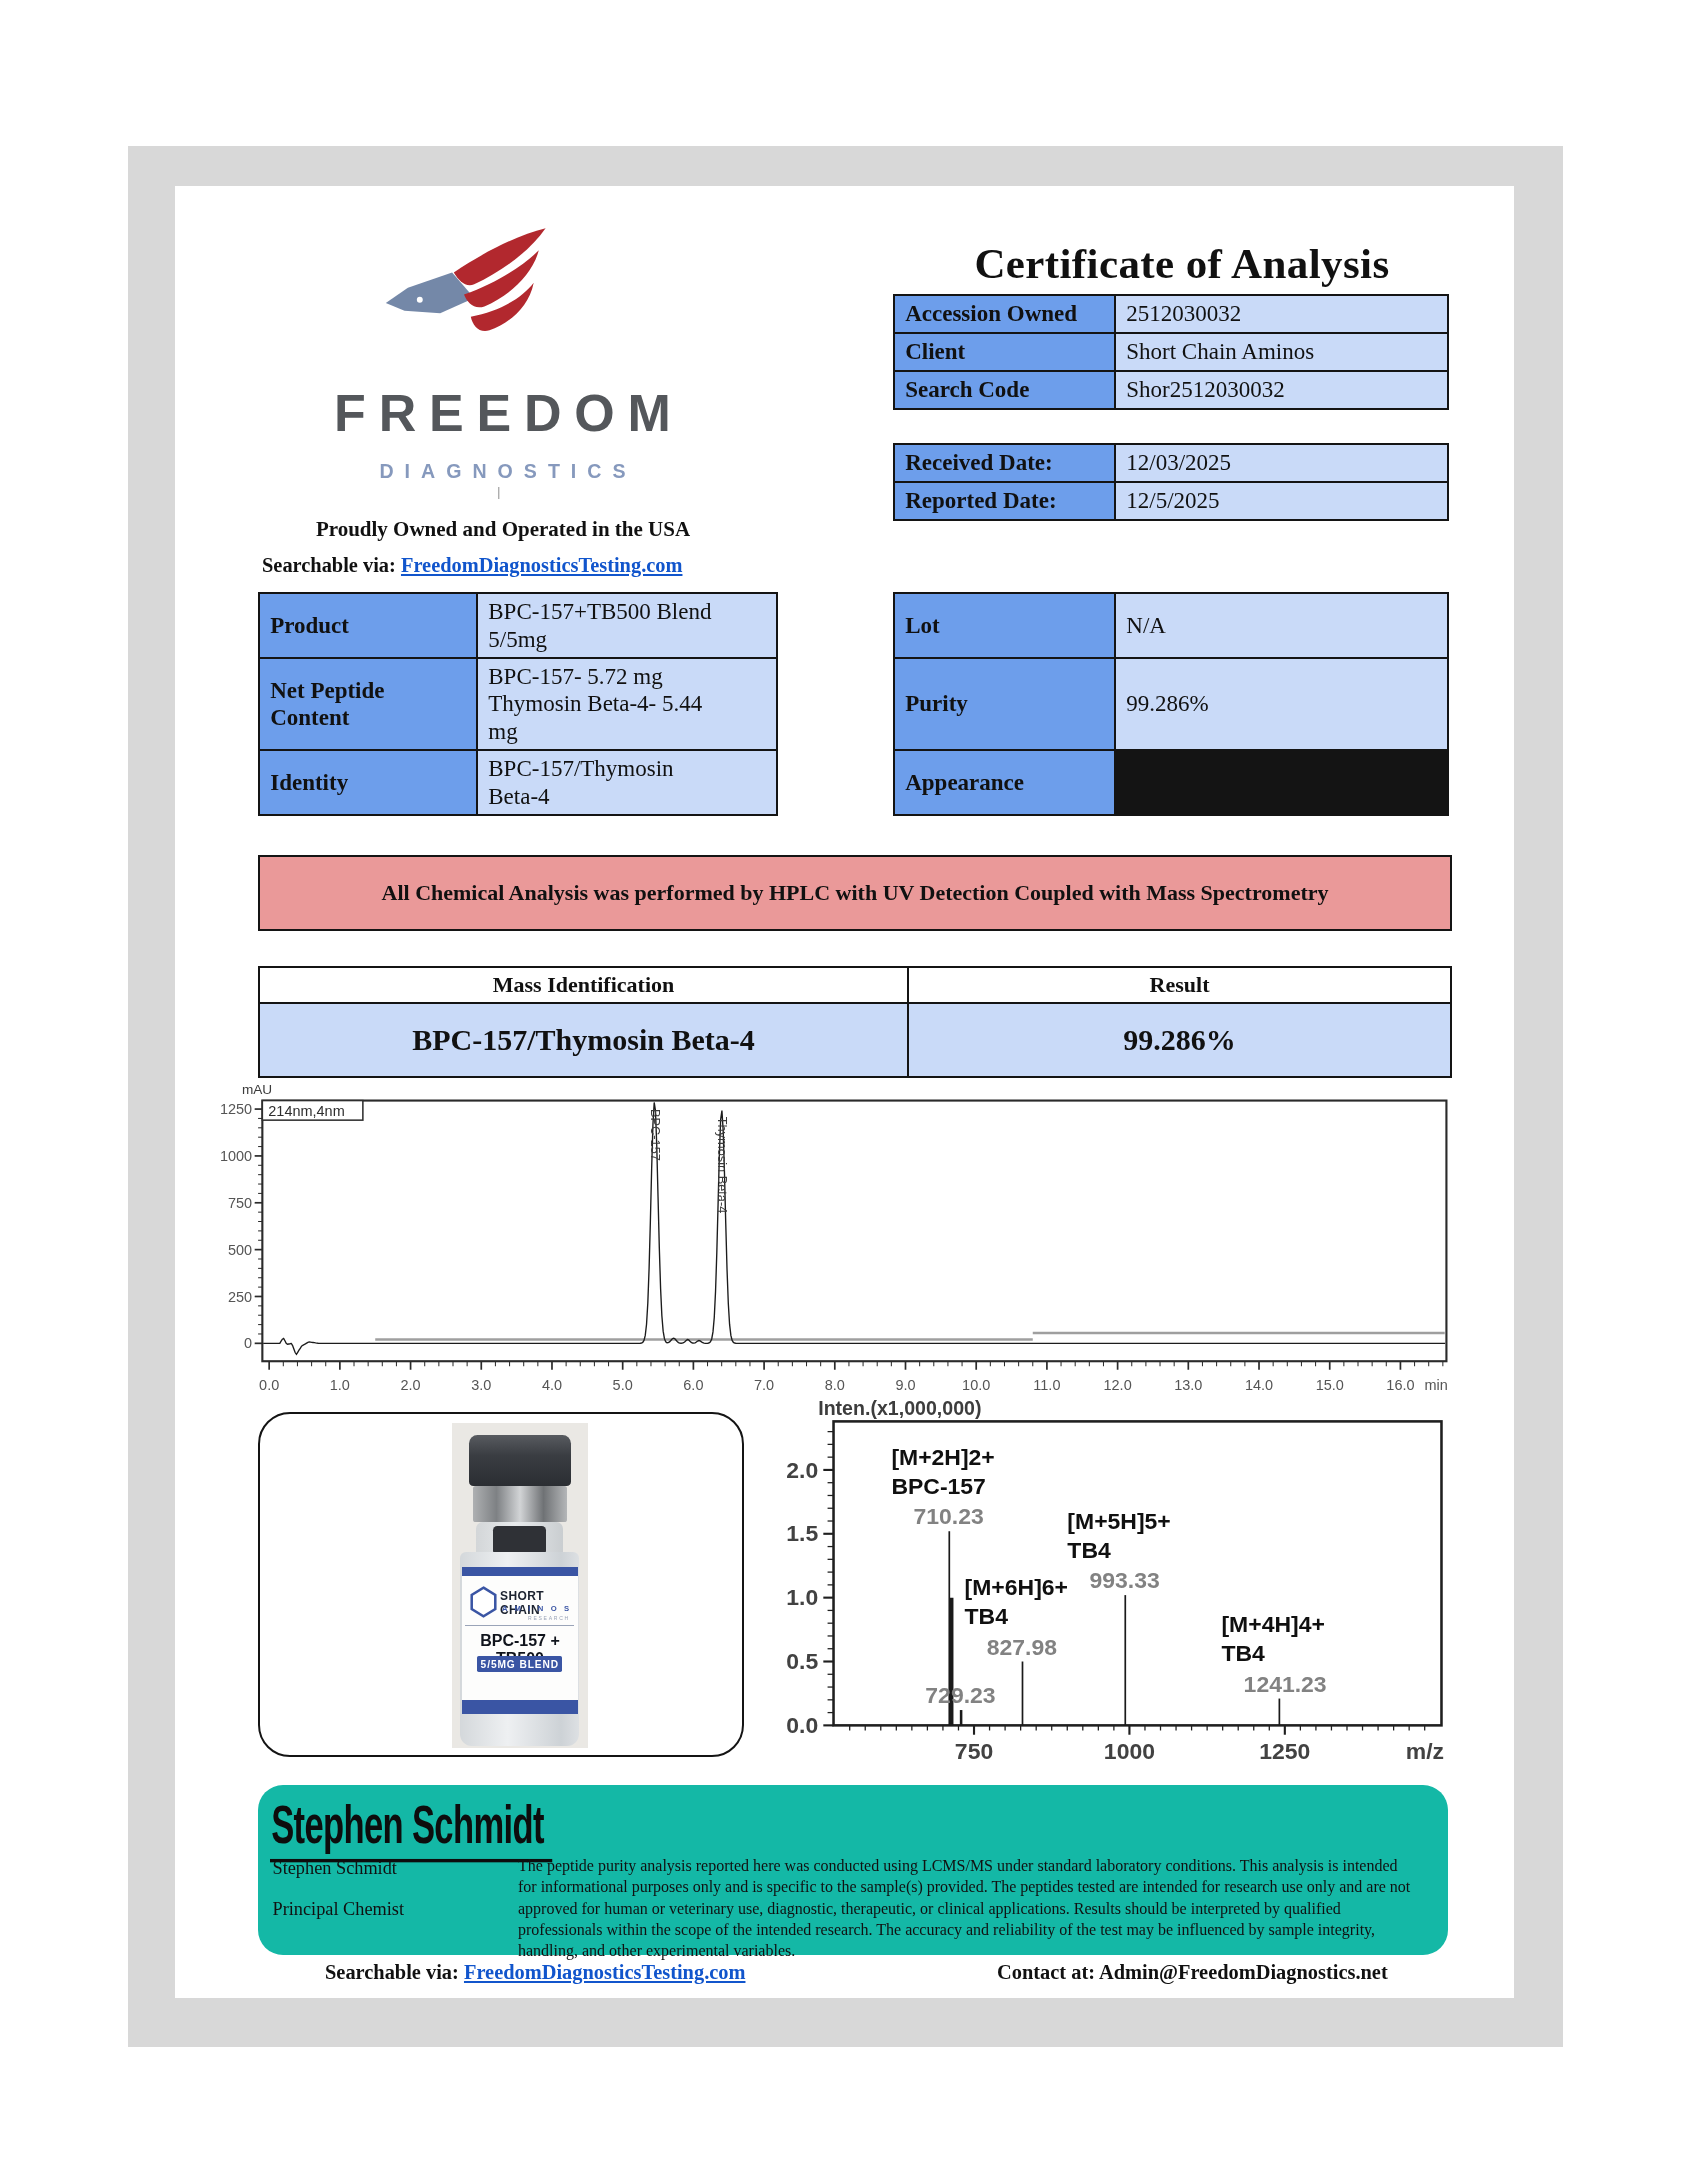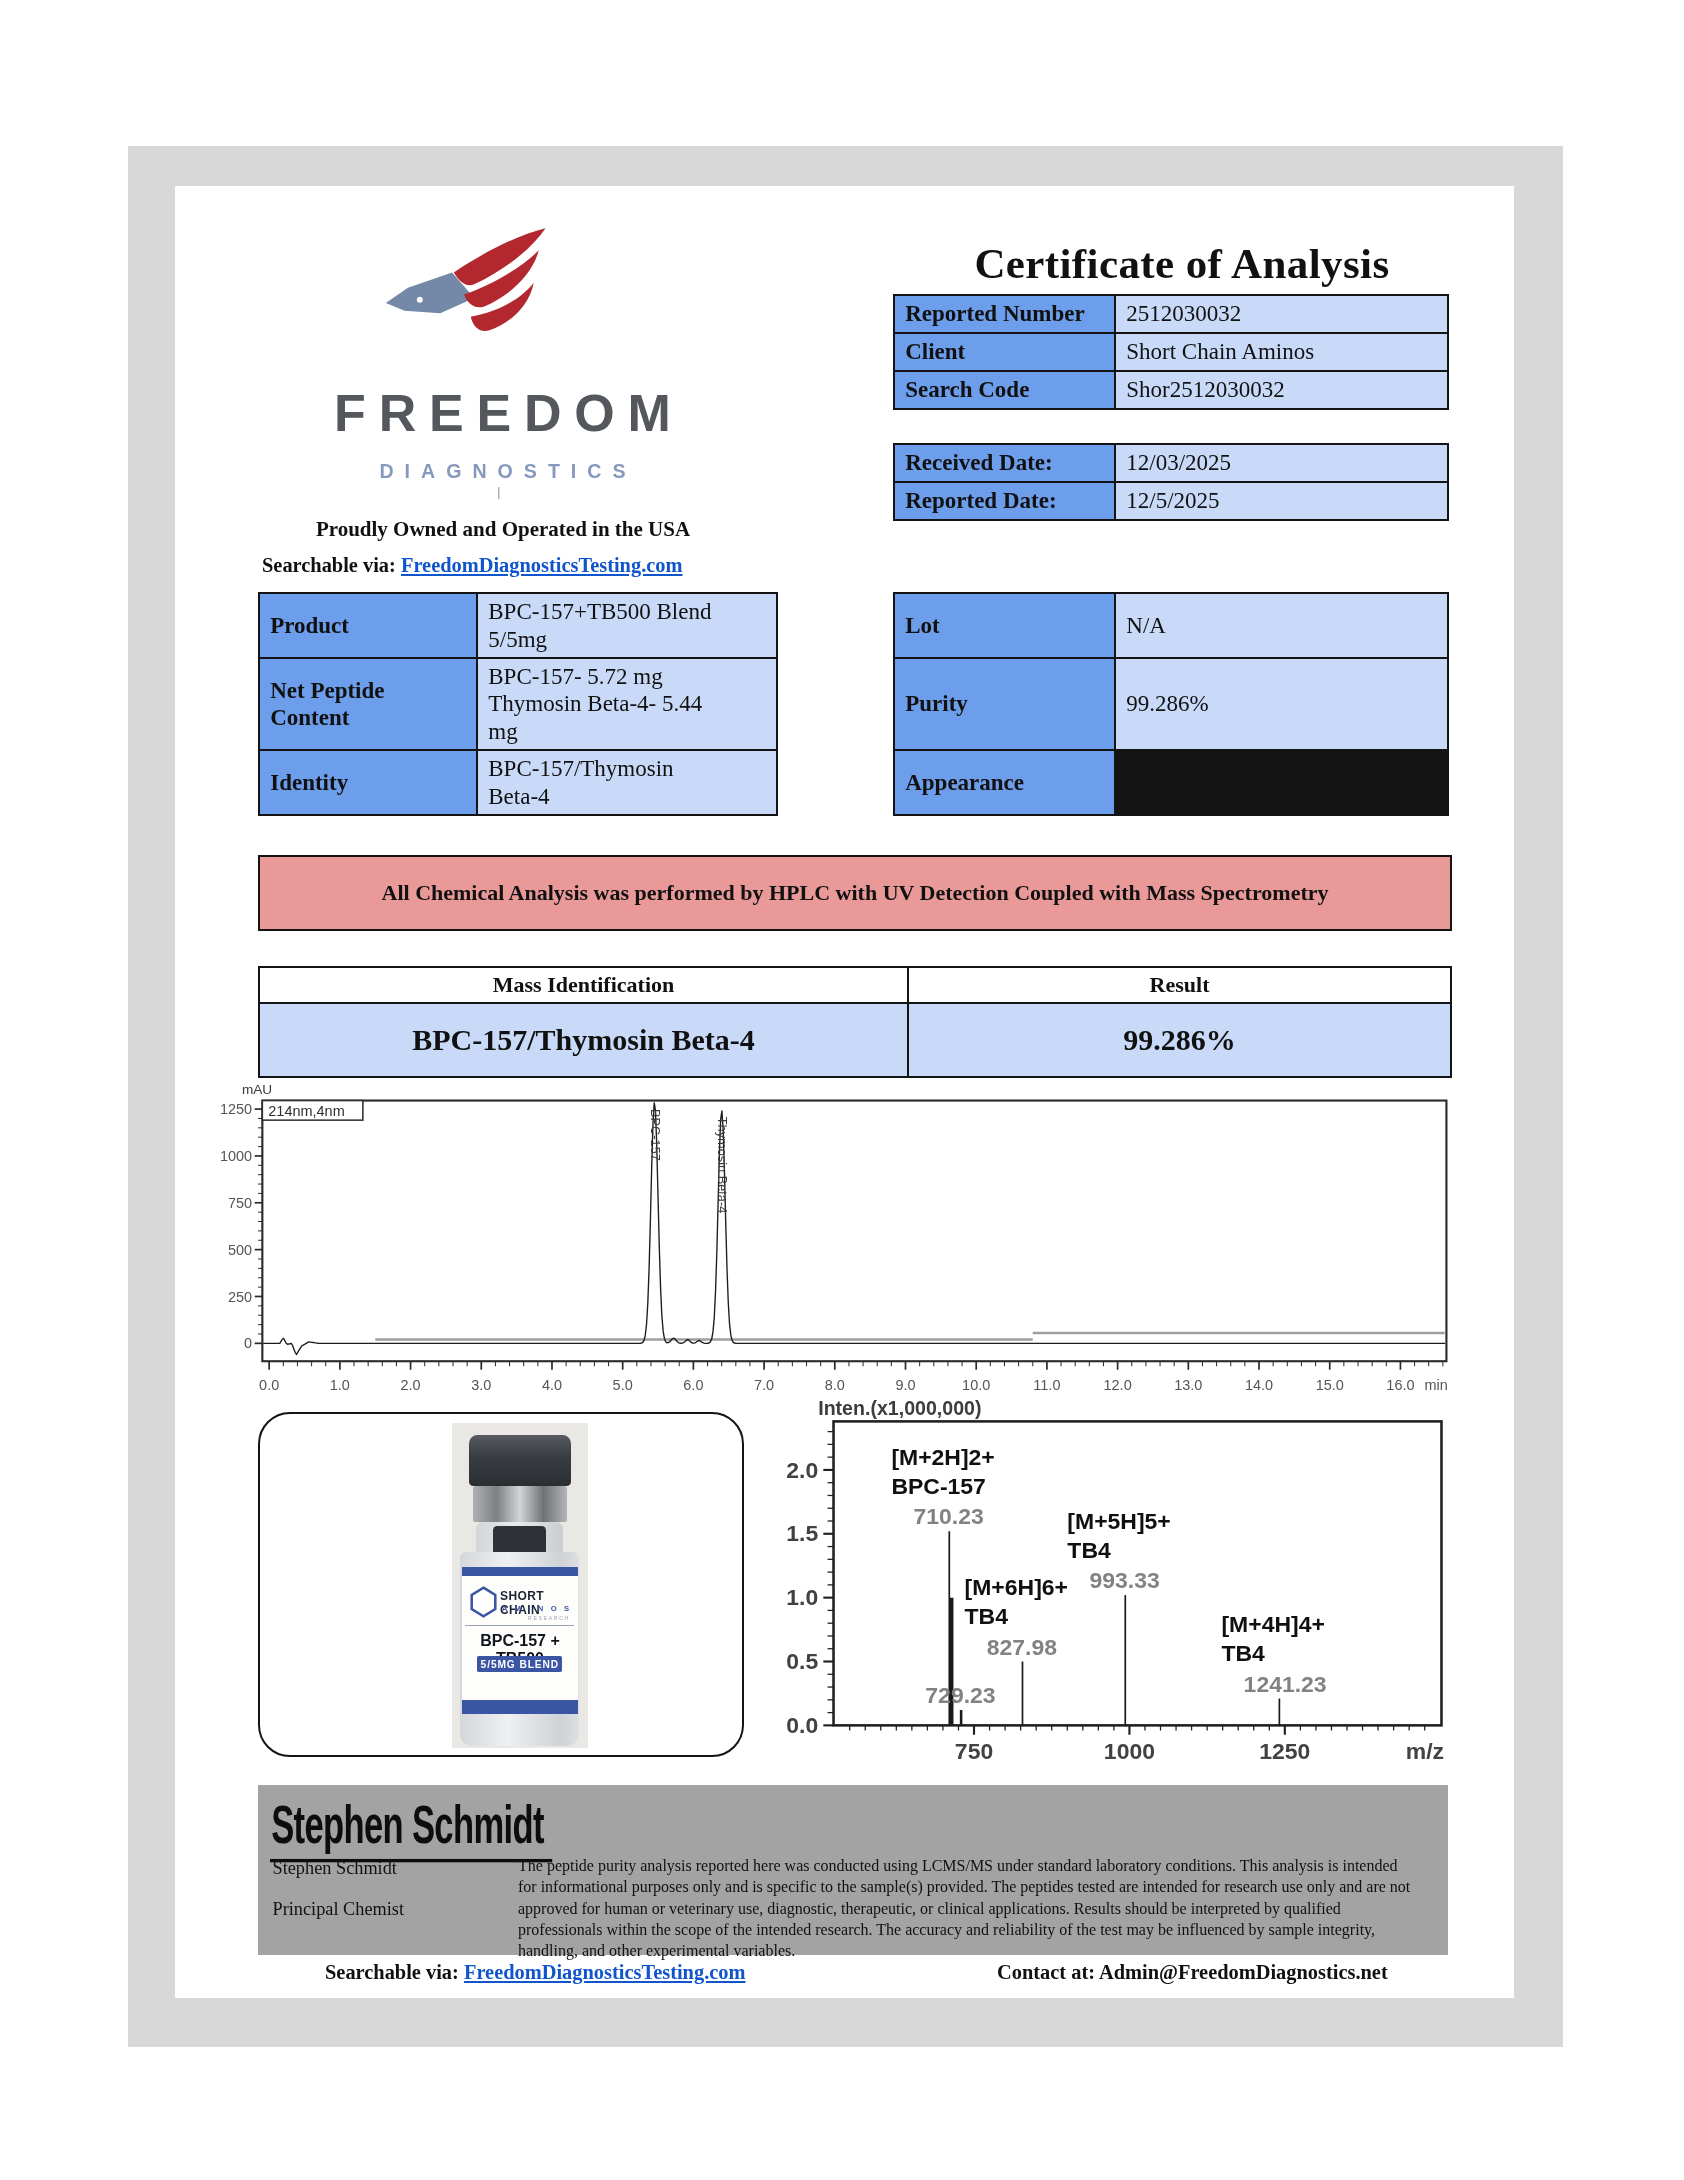--- a/index.html
+++ b/index.html
@@ -44,21 +44,21 @@
   .bodyglass{background:linear-gradient(90deg,#d4d8db,#eef0f2 40%,#cdd2d6 85%,#dde0e3);border-radius:6px 6px 12px 12px;}
   .viallabel{background:#fdfdfc;overflow:hidden;}
   .bluestrip{background:#3a55a4;}
   .sc-name{font-family:"Liberation Sans",sans-serif;font-weight:700;font-size:12px;letter-spacing:0.4px;color:#1c2330;}
   .sc-aminos{font-family:"Liberation Sans",sans-serif;font-weight:700;font-size:7.7px;letter-spacing:2.6px;color:#3a55a4;}
   .sc-research{font-family:"Liberation Sans",sans-serif;font-size:5.1px;letter-spacing:1.7px;color:#9aa4b8;}
   .sc-prod{font-family:"Liberation Sans",sans-serif;font-weight:700;font-size:16px;color:#10141c;text-align:center;}
   .sc-pill{background:#3a55a4;color:#fff;font-family:"Liberation Sans",sans-serif;font-weight:700;font-size:10.2px;letter-spacing:0.9px;text-align:center;border-radius:1.7px;padding:2.6px 0;}
   .sc-foot{font-family:"Liberation Sans",sans-serif;font-weight:700;font-size:11px;color:#10141c;text-align:center;letter-spacing:0.4px;}
   
-  .pinkblock{background:#a3a3a3;}
+  .pinkblock{background:#14b8a6;border-radius:25px;}
   .sig{display:inline-block;font-family:"Liberation Sans",sans-serif;font-weight:700;font-size:48px;letter-spacing:-0.9px;color:#0d0d0d;border-bottom:3px solid #0d0d0d;padding:0 12px 3.4px 1.7px;transform:scale(0.72,1.12);transform-origin:left top;}
   .coa{font-weight:700;font-size:31.5px;text-align:center;}
   .chemist{font-size:18.3px;}
   .disclaimer{font-size:16px;line-height:1.33;}
   .footer-txt{font-weight:700;font-size:20.4px;}
 </style>
 </head>
 <body>
 
 <div class="abs frame" style="left:128px;top:146px;width:1435px;height:1901px;"></div>
@@ -76,21 +76,21 @@
 <div class="abs tinybar" style="left:497px;top:484px;">|</div>
 <div class="abs tagline" style="left:256px;top:517px;width:494px;">Proudly Owned and Operated in the USA</div>
 <div class="abs searchline" style="left:262px;top:554px;width:596px;">
   <span>Searchable via:</span>
   <a href="#" class="link">FreedomDiagnosticsTesting.com</a>
 </div>
 
 <div class="abs doc-title" style="left:916px;top:239px;width:532px;">Certificate of Analysis</div>
 
 <div class="abs tbl" style="left:893px;top:294px;width:552px;grid-template-columns:219px 1fr;grid-template-rows:36px 36px 36px;">
-  <div class="cell lbl">Reported Number</div>
+  <div class="cell lbl">Accession Owned</div>
   <div class="cell val">2512030032</div>
   <div class="cell lbl">Client</div>
   <div class="cell val">Short Chain Aminos</div>
   <div class="cell lbl">Search Code</div>
   <div class="cell val">Shor2512030032</div>
 </div>
 
 <div class="abs tbl" style="left:893px;top:443px;width:552px;grid-template-columns:219px 1fr;grid-template-rows:36px 36px;">
   <div class="cell lbl">Received Date:</div>
   <div class="cell val">12/03/2025</div>

